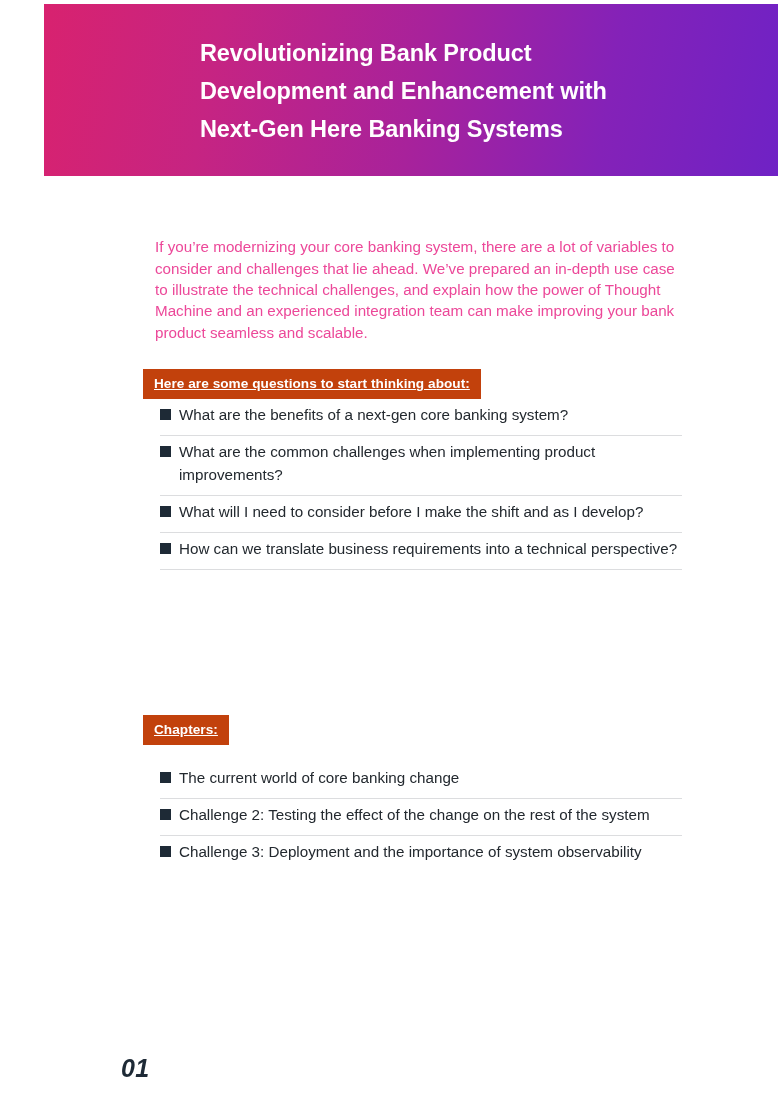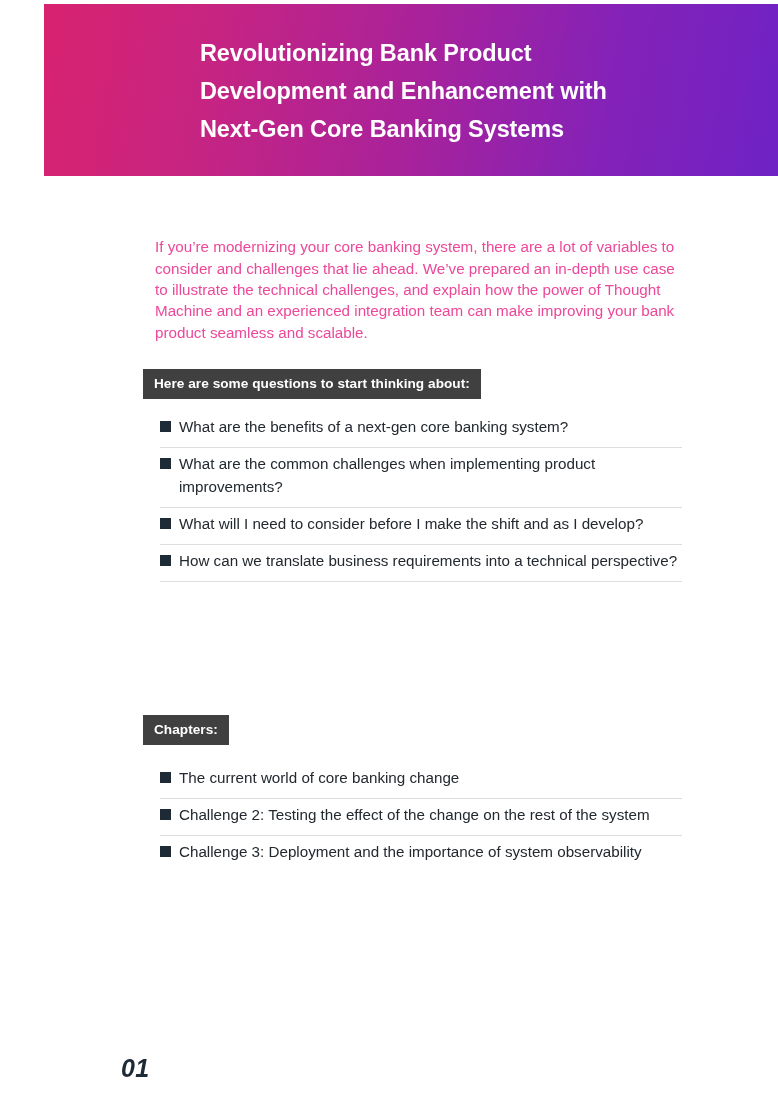--- a/index.html
+++ b/index.html
@@ -56,45 +56,46 @@
     top: 49px;
     width: 527px;
     font-size: 15.2px;
     line-height: 21.4px;
     color: #ec4899;
   }
 
   
   .section-badge {
     position: absolute;
-    background: #404040;
+    background: #c2410c;
     color: #ffffff;
     font-size: 13.6px;
     font-weight: bold;
     letter-spacing: 0.05px;
     padding: 7px 11px 8px 11px;
     box-sizing: border-box;
     white-space: nowrap;
+    text-decoration: underline;
   }
   .badge-questions {
     left: 143px;
     top: 197px;
   }
   .badge-chapters {
     left: 143px;
     top: 543px;
   }
 
   
   .bullet-list {
     position: absolute;
     left: 160px;
     width: 522px;
   }
-  .list-questions { top: 239px; }
+  .list-questions { top: 227px; }
   .list-chapters  { top: 590px; }
 
   .list-item {
     position: relative;
     display: flex;
     align-items: flex-start;
     padding: 0 0 0 0;
     border-bottom: 1px solid #DCDDDF;
   }
   .list-item.last {
@@ -129,21 +130,21 @@
     font-style: italic;
   }
 </style>
 </head>
 <body>
 
 <div class="header-band">
   <div class="header-title">
     <span class="tline">Revolutionizing Bank Product</span>
     <span class="tline">Development and Enhancement with</span>
-    <span class="tline">Next-Gen Core Banking Systems</span>
+    <span class="tline">Next-Gen Here Banking Systems</span>
   </div>
 </div>
 
 <div class="page-body">
 
   <p class="intro-paragraph">If you’re modernizing your core banking system, there are a lot of variables to consider and challenges that lie ahead. We’ve prepared an in-depth use case to illustrate the technical challenges, and explain how the power of Thought Machine and an experienced integration team can make improving your bank product seamless and scalable.</p>
 
   <div class="section-badge badge-questions">Here are some questions to start thinking about:</div>
 
   <div class="bullet-list list-questions">

